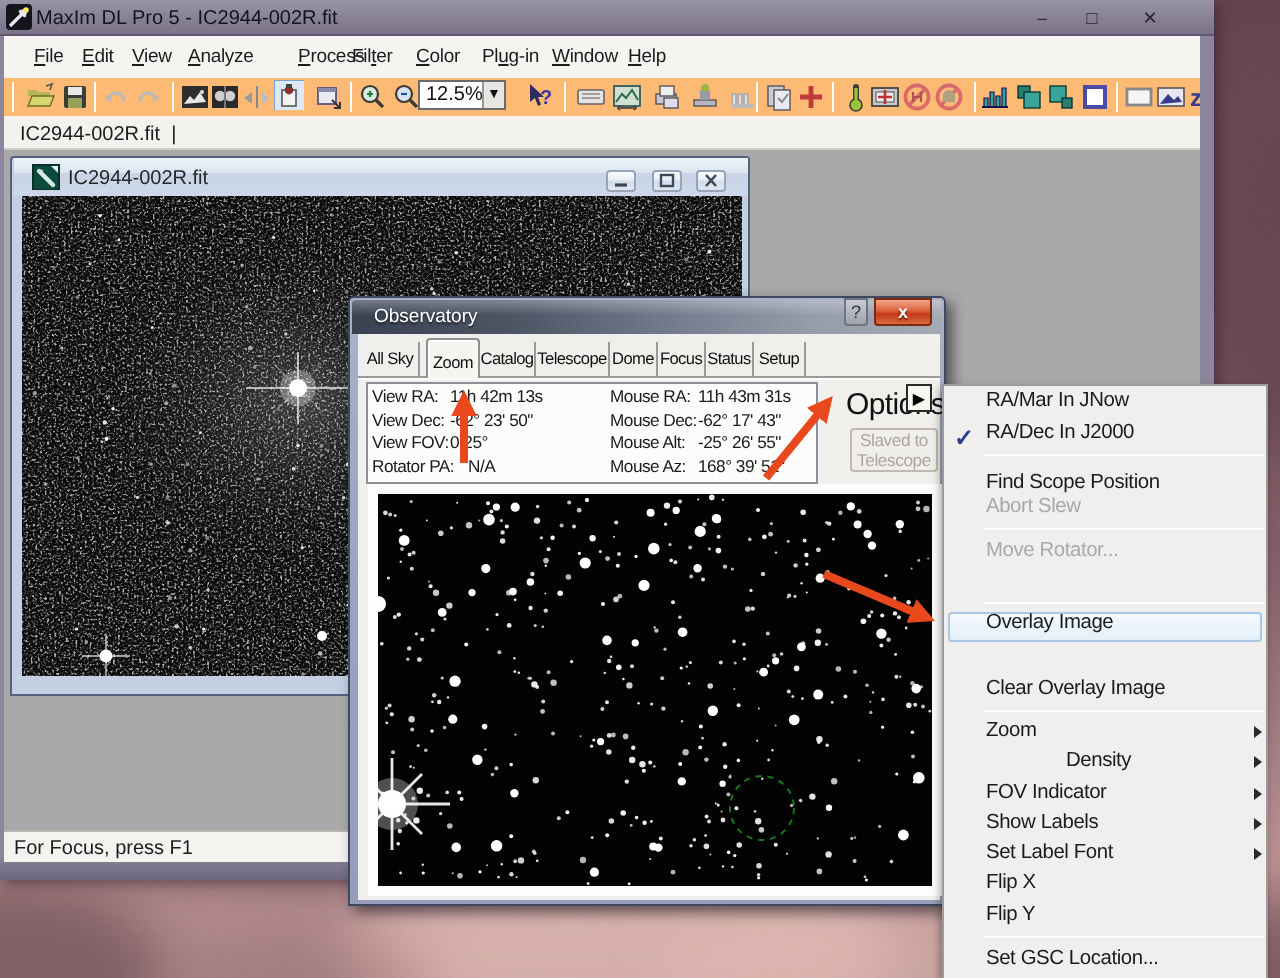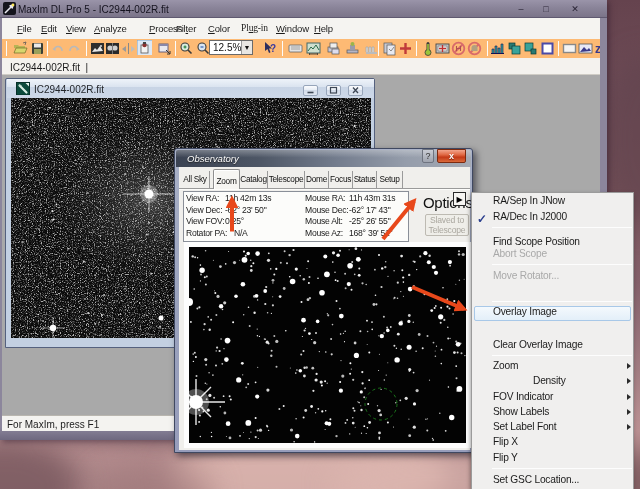--- a/index.html
+++ b/index.html
@@ -35,21 +35,21 @@
 .cbtn{position:absolute;top:6px;width:15px;height:11px;border:1px solid #97a5ba;border-radius:2px;
  background:linear-gradient(180deg,#fbfcfe 0%,#e7edf5 45%,#d3dcea 50%,#dfe6f1 100%);
  font-size:8px;line-height:9px;text-align:center;color:#3d4654;font-weight:bold;}
 #childimg{left:5px;top:19px;width:360px;height:240px;background:#000;}
 
 #dialog{left:174px;top:148px;width:299px;height:305px;
  background:linear-gradient(180deg,#aab2c8 0%,#9aa2bd 50%,#979dbb 100%);
  border:1px solid #3f4861;border-radius:3px 3px 0 0;box-shadow:3px 3px 7px rgba(10,10,20,.55);}
 #dtitle{left:1px;top:1px;width:295px;height:17px;border-radius:2px 2px 0 0;
  background:linear-gradient(180deg,rgba(255,255,255,.30),rgba(255,255,255,0) 45%),linear-gradient(90deg,#3a4252 0%,#4d5665 28%,#747d8e 55%,#959dab 78%,#a5aab4 100%);}
-#dtitle .dtext{position:absolute;left:11px;top:3px;font-size:9.5px;color:#fff;text-shadow:0 1px 1px #222;font-style:italic;}
+#dtitle .dtext{position:absolute;left:11px;top:3px;font-size:9.5px;color:#fff;text-shadow:0 1px 1px #222;}
 #dbody{left:4px;top:18px;width:291px;height:283px;background:#f0efec;}
 
 .dtab{position:absolute;top:4px;height:18px;font-size:8.3px;letter-spacing:-0.3px;white-space:nowrap;overflow:hidden;color:#111;text-align:center;
  border-right:1px solid #9a9a9a;padding-top:3px;}
 #tabsel{position:absolute;top:2px;height:20px;background:#f6f5f2;border:1px solid #8f8f8f;border-bottom:none;
  border-radius:2px 2px 0 0;font-size:8.3px;letter-spacing:-0.3px;color:#111;text-align:center;padding-top:5.5px;box-shadow:inset 1px 1px 0 #fff;}
 
 #infobox{left:4px;top:24px;width:226px;height:51px;background:#fcfcfa;border:1px solid #8a8f98;font-size:8.6px;letter-spacing:-0.25px;color:#1a1a1a;}
 #infobox div{position:absolute;white-space:pre;}
 
@@ -95,21 +95,21 @@
   </div>
   <div class="abs" id="inner">
     <div class="abs" id="menubar">
       <span style="left:15px;"><u>F</u>ile</span>
         <span style="left:39px;"><u>E</u>dit</span>
         <span style="left:64px;"><u>V</u>iew</span>
         <span style="left:92px;"><u>A</u>nalyze</span>
         <span style="left:147px;"><u>P</u>rocess</span>
         <span style="left:174px;">Fil<u>t</u>er</span>
         <span style="left:206px;"><u>C</u>olor</span>
-        <span style="left:239px;font-family:Liberation Serif, serif;">Pl<u>u</u>g-in</span>
+        <span style="left:239px;">Pl<u>u</u>g-in</span>
         <span style="left:274px;"><u>W</u>indow</span>
         <span style="left:312px;"><u>H</u>elp</span>
     </div>
     <div class="abs" id="toolbar">
       <div class="tsep" style="left:4px"></div>
         <svg class="ticon" style="left:11px" width="15" height="15">
           <path d="M1 4 h4 l1 1 h6 v2 h-11 z" fill="#b7b455"></path>
           <path d="M1 12 l2-5 h11 l-2 5 z" fill="#d8d66e" stroke="#6e6c2a" stroke-width=".7"></path>
           <path d="M10 2 l3-1 -1 3" fill="none" stroke="#555" stroke-width=".8"></path>
         </svg>
@@ -455,21 +455,21 @@
                 <path d="M126 84 l24 24 M150 84 l-24 24" stroke="#fff" stroke-width="0.7" opacity="0.25"></path>
  <circle cx="42" cy="230" r="3.2" fill="#fff"></circle>
  <path d="M30 230 h24 M42 219 v22" stroke="#fff" stroke-width="0.9" opacity="0.6"></path>
  <circle cx="150" cy="220" r="2.5" fill="#fff"></circle>
 </g>
 </svg>
           </div>
       </div>
     </div>
     <div class="abs" id="status">
-        <span class="stext">For MaxIm, press F1</span>
+        <span class="stext">For Focus, press F1</span>
       </div>
   </div>
 </div>
 
 <div class="abs" id="dialog">
   <div class="abs" id="dtitle">
     <span class="dtext">Observatory</span>
     <div style="position:absolute;left:246px;top:-1px;width:12px;height:14px;background:linear-gradient(180deg,#c9ccd4,#9fa4af);border:1px solid #6f7480;border-radius:0 0 2px 2px;color:#333;font-size:9px;text-align:center;line-height:13px;">?</div>
     <div style="position:absolute;left:261px;top:-1px;width:29px;height:14px;background:linear-gradient(180deg,#f2a58c 0%,#e06944 40%,#c43a18 60%,#d96a3c 100%);border:1px solid #7c2a10;border-radius:0 0 2px 2px;color:#fff;font-size:9px;font-weight:bold;text-align:center;line-height:13px;text-shadow:0 1px 1px #701d05;">x</div>
   </div>
@@ -945,24 +945,24 @@
 </g>
 <circle cx="192" cy="157" r="16" fill="none" stroke="#1e8a1e" stroke-width="1" stroke-dasharray="3,3" opacity="0.85"></circle>
 </svg>
         </div>
     </div>
   </div>
 </div>
 
 <div class="abs" id="ctxmenu">
   <div id="hilite"></div>
-  <span class="mi" style="top:2.0px;">RA/Sep In JNow</span>
+  <span class="mi" style="top:2.0px;">RA/Mar In JNow</span>
     <span class="mi" style="top:17.5px;">RA/Dec In J2000</span>
     <span class="mi" style="top:42.5px;">Find Scope Position</span>
-    <span class="mi dis" style="top:55.0px;">Abort Scope</span>
+    <span class="mi dis" style="top:55.0px;">Abort Slew</span>
     <span class="mi dis" style="top:76.5px;">Move Rotator...</span>
     <span class="mi" style="top:113.0px;">Overlay Image</span>
     <span class="mi" style="top:145.5px;">Clear Overlay Image</span>
     <span class="mi" style="top:166.5px;">Zoom</span>
     <div class="marr" style="top:169.5px;"></div>
     <span class="mi" style="top:182.0px;margin-left:40px;">Density</span>
     <div class="marr" style="top:185.0px;"></div>
     <span class="mi" style="top:197.5px;">FOV Indicator</span>
     <div class="marr" style="top:200.5px;"></div>
     <span class="mi" style="top:212.5px;">Show Labels</span>

